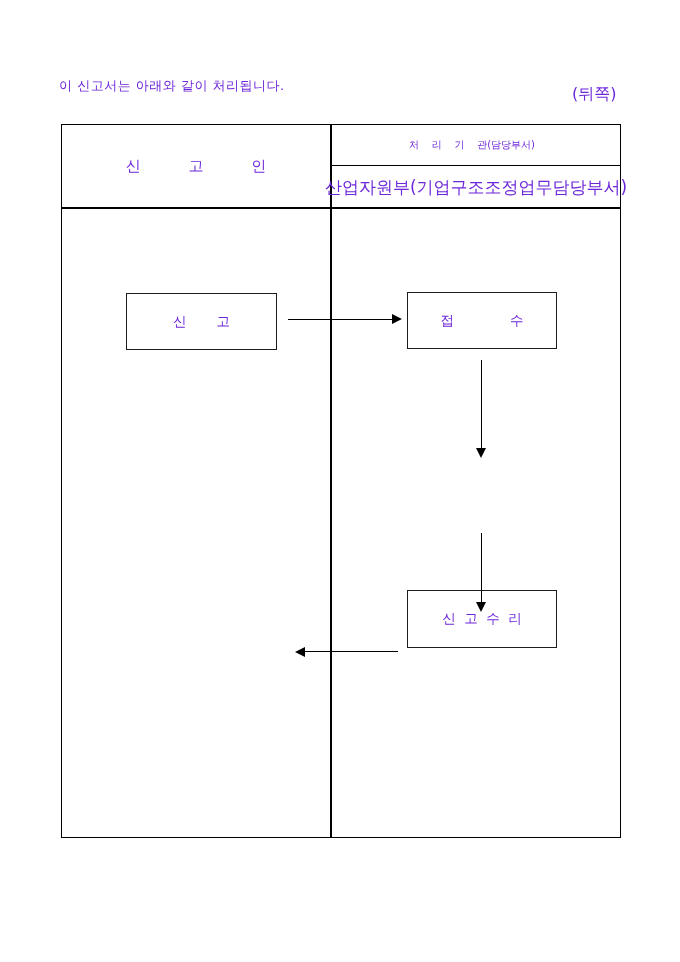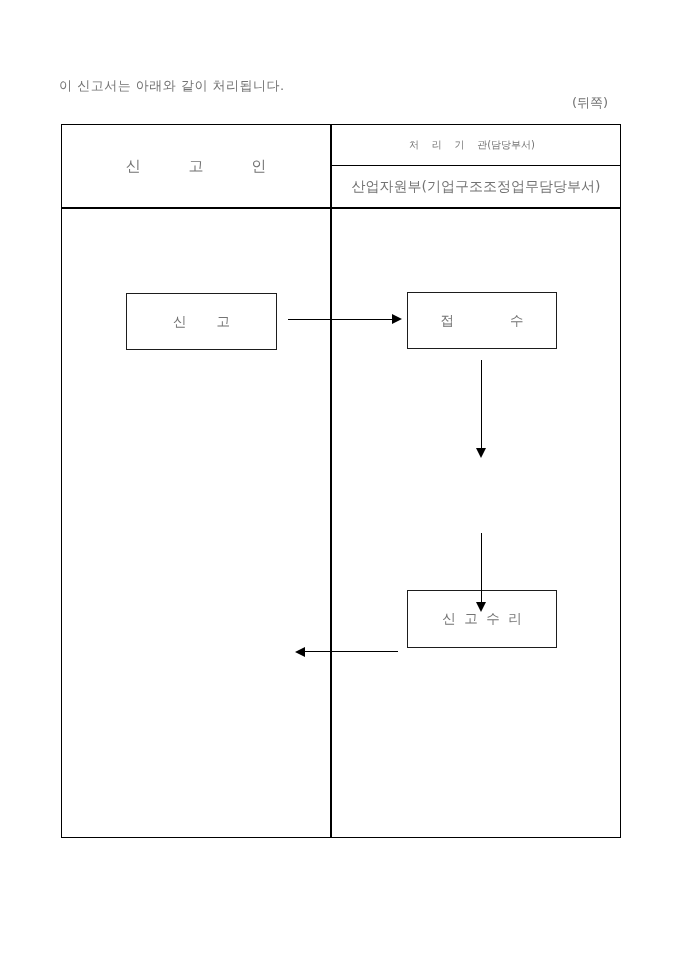--- a/index.html
+++ b/index.html
@@ -1,27 +1,27 @@
 <!DOCTYPE html>
 <html><head>
 <meta charset="utf-8">
 <style>
   html, body { margin:0; padding:0; background:#ffffff; }
   .page {
     position:relative; width:680px; height:962px; background:#ffffff;
     font-family:"DejaVu Sans","Liberation Sans",sans-serif;
-    color:#737373; overflow:hidden;
+    color:#6d28d9; overflow:hidden;
   }
   .note {
     position:absolute; left:59px; top:77px;
     font-size:13px; letter-spacing:0.5px; white-space:pre;
   }
   .back-label {
-    position:absolute; left:572px; top:94px;
-    font-size:13px; white-space:pre;
+    position:absolute; left:572px; top:84px;
+    font-size:16px; white-space:pre;
   }
   
   .tbl {
     position:absolute; left:61px; top:124px; width:558px; height:712px;
     border:1.6px solid #000; background:#fff;
   }
   .tbl-vdiv  { position:absolute; left:268px; top:0; width:1.6px; height:100%; background:#000; }
   .tbl-hdr-div { position:absolute; left:0; top:82px; width:100%; height:1.6px; background:#000; }
   .tbl-sub-div { position:absolute; left:269px; top:40px; right:0; height:1.3px; background:#000; }
   .hdr-left {
@@ -30,21 +30,21 @@
     font-size:15px; white-space:pre;
   }
   .hdr-right-top {
     position:absolute; left:262px; top:0; right:0; height:40px;
     display:flex; align-items:center; justify-content:center;
     font-size:10px; white-space:pre;
   }
   .hdr-right-bottom {
     position:absolute; left:270px; top:42px; right:0; height:40px;
     display:flex; align-items:center; justify-content:center;
-    font-size:14px; white-space:pre;
+    font-size:17px; white-space:pre;
   }
   
   .fbox {
     position:absolute; border:1.6px solid #1d1d1d; background:#fff;
     display:flex; align-items:center; justify-content:center;
     font-size:13.5px; white-space:pre;
   }
   .b-report { left:126px; top:293px; width:149px; height:55px; }
   .b-receipt{ left:407px; top:292px; width:148px; height:55px; }
   .b-review { left:407px; top:465px; width:148px; height:56px; }

